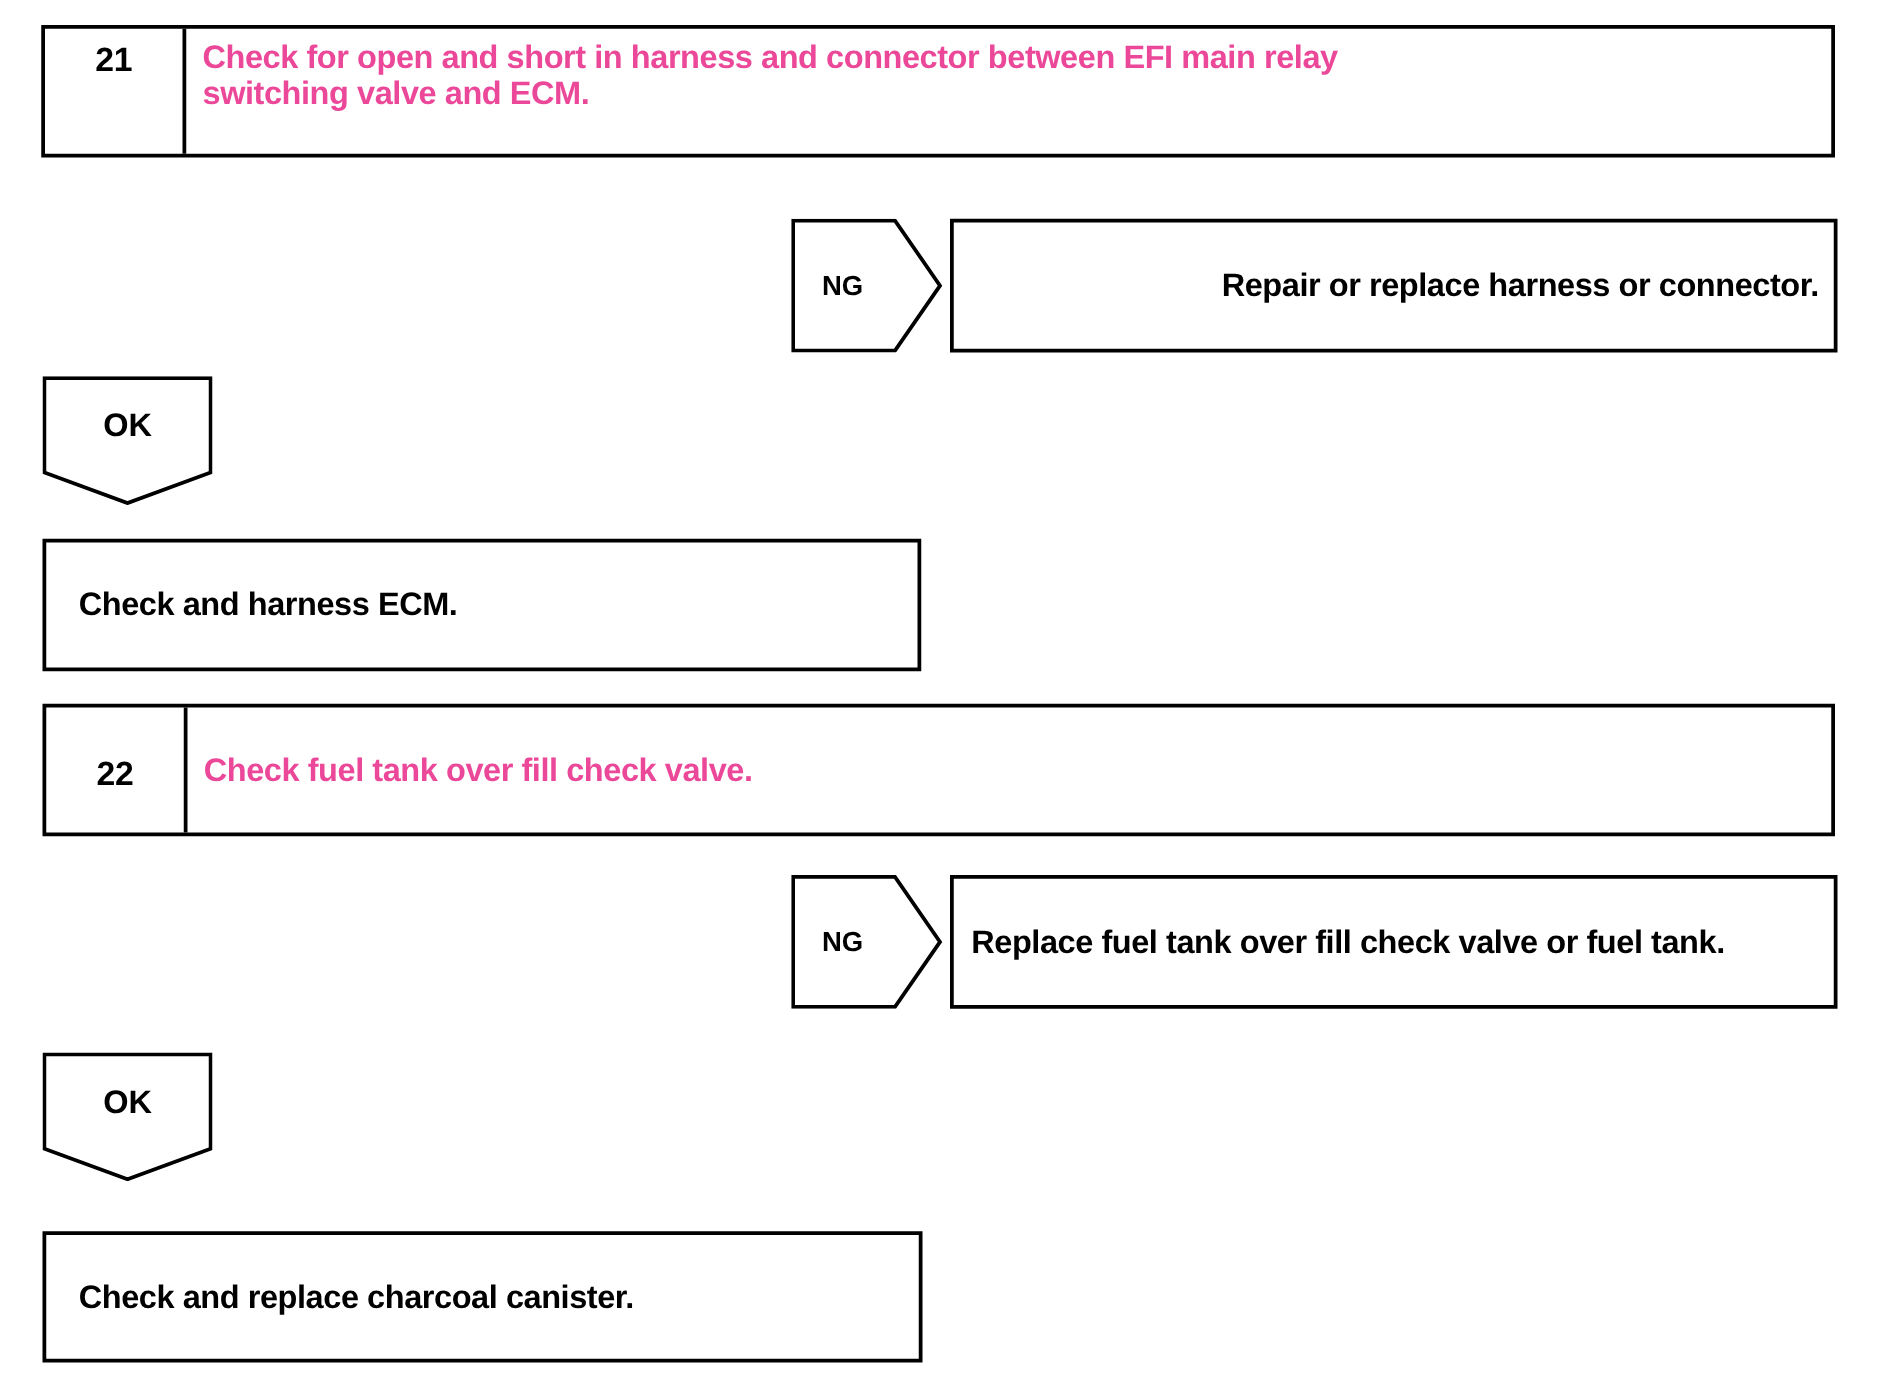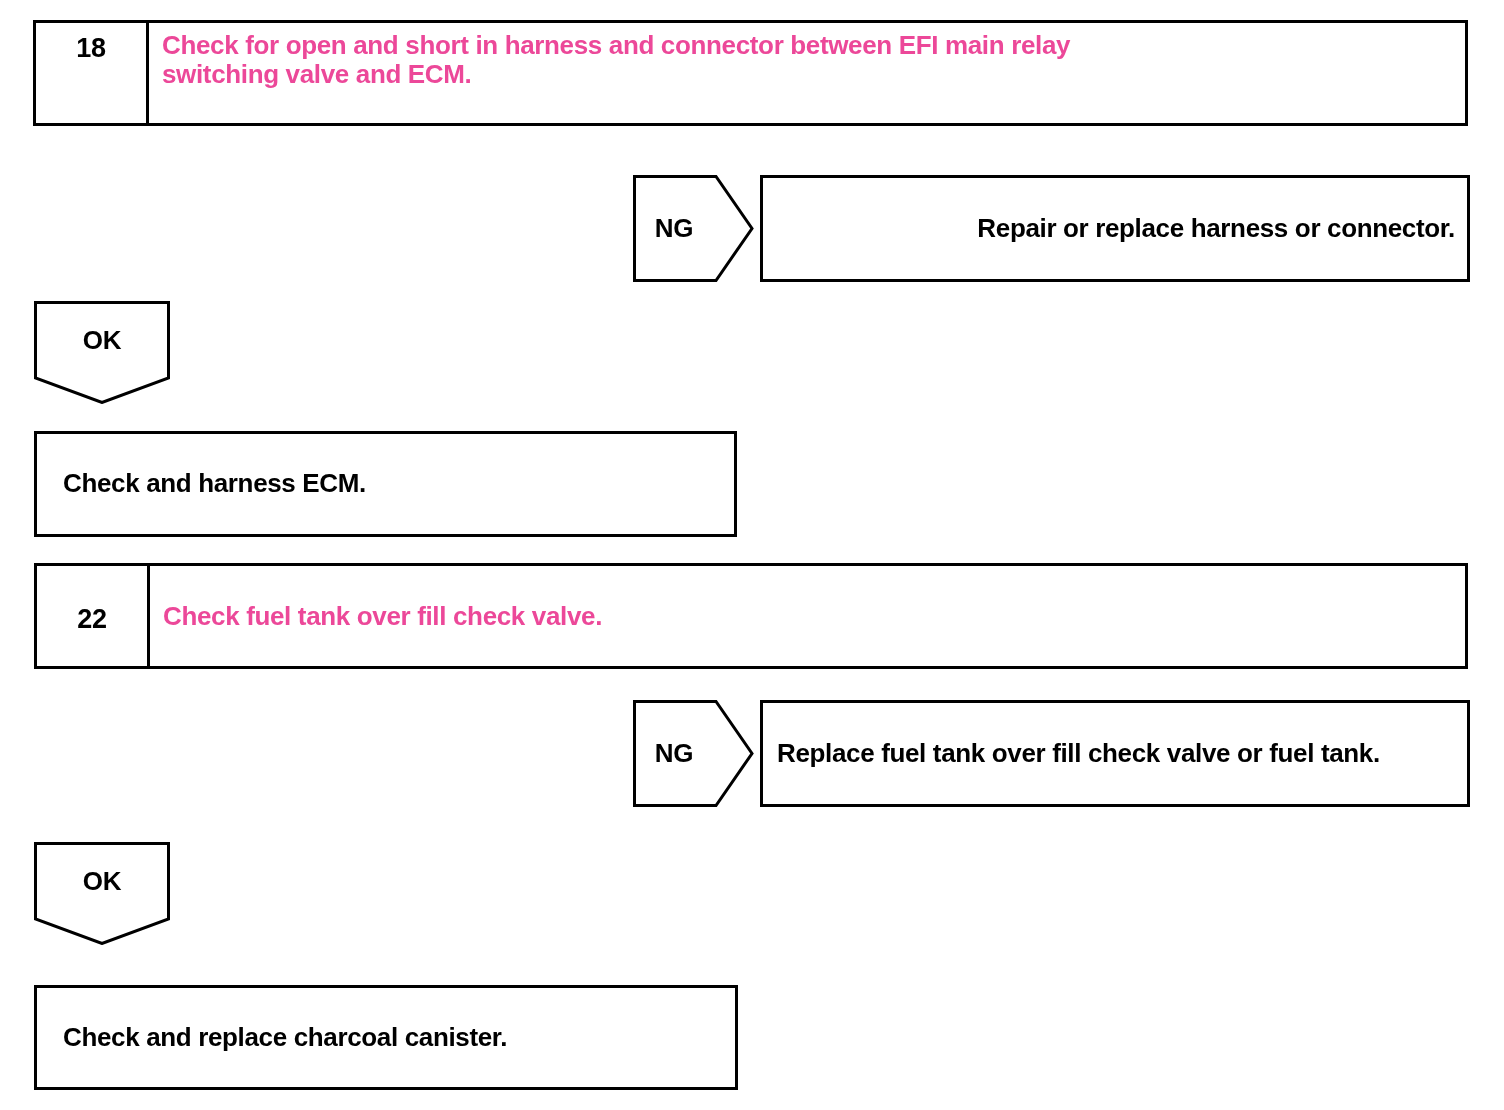--- a/index.html
+++ b/index.html
@@ -101,21 +101,21 @@
   }
   .ng-arrow .ng-label {
     position: absolute;
     top: 0;
     left: 0;
     width: 82px;
     height: 100%;
     display: flex;
     align-items: center;
     justify-content: center;
-    font-size: 26px;
+    font-size: 22px;
     font-weight: bold;
     color: #000000;
     letter-spacing: -0.2px;
   }
 
   
   .ok-arrow {
     position: absolute;
   }
   .ok-arrow svg {
@@ -139,21 +139,21 @@
     letter-spacing: -0.2px;
   }
 </style>
 </head>
 <body>
 
 <div id="page">
 
   <div class="node step-box" style="left:33px; top:20px; width:1435px; height:106px;">
     <div class="step-num">
-      <span>18</span>
+      <span>21</span>
     </div>
     <div class="step-body">
       <p>Check for open and short in harness and connector between EFI main relay</p>
       <p>switching valve and ECM.</p>
     </div>
   </div>
 
   <div class="ng-arrow" style="left:633px; top:175px; width:121px; height:107px;">
     <svg width="121" height="107" viewBox="0 0 121 107">
       <polygon points="1.5,1.5 83,1.5 119,53.5 83,105.5 1.5,105.5" fill="#ffffff" stroke="#000000" stroke-width="3" stroke-linejoin="miter"></polygon>

